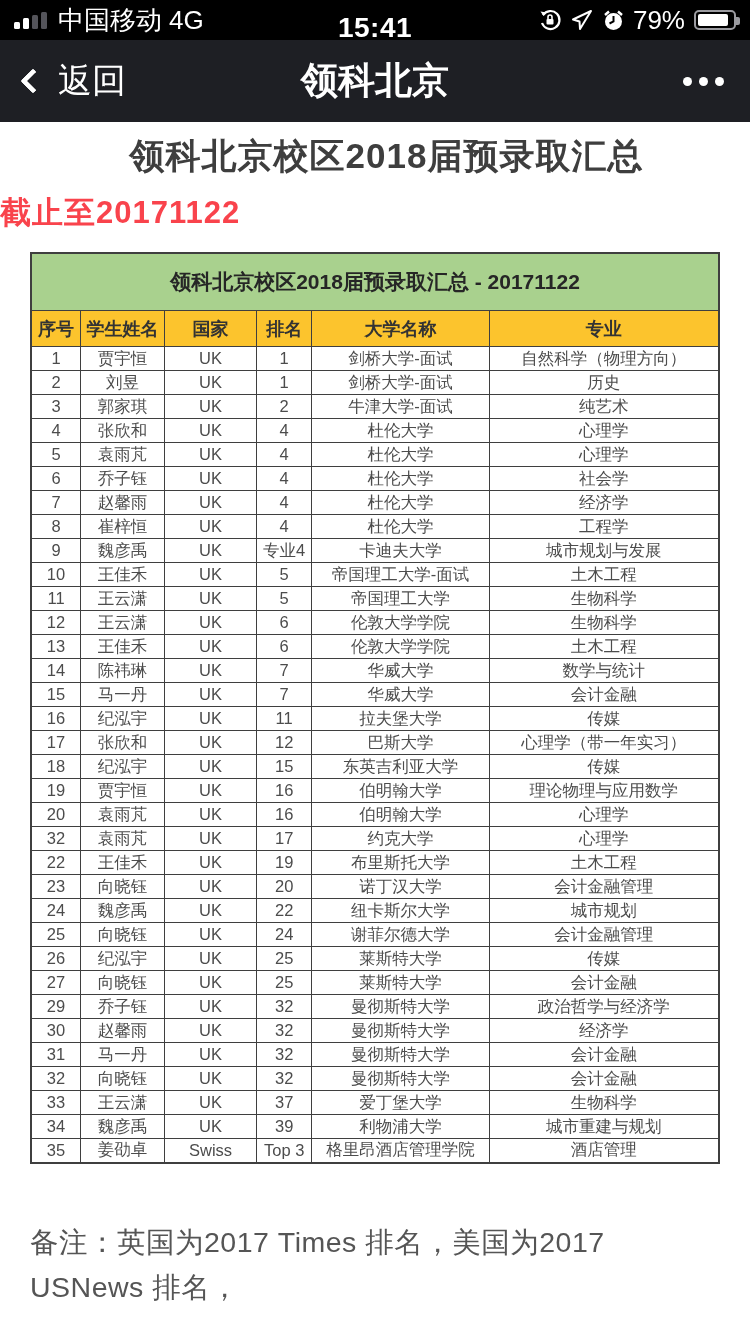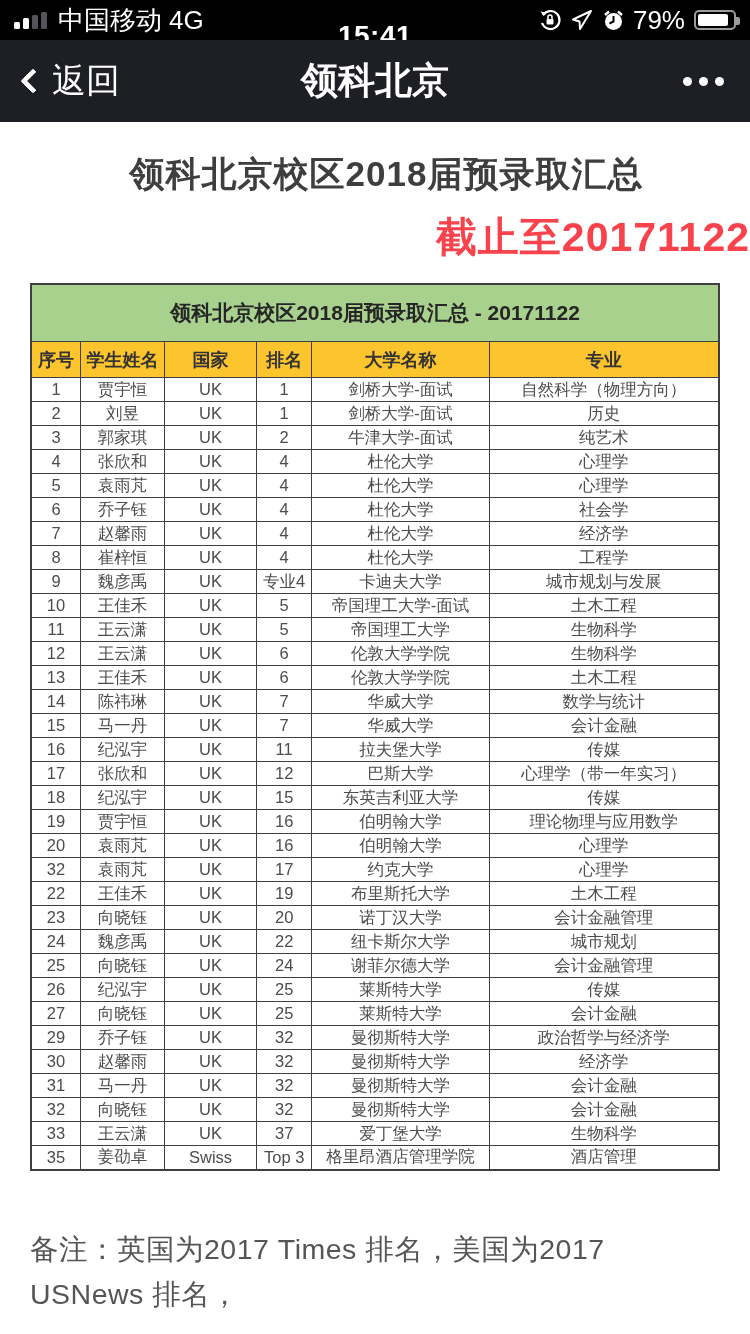--- a/index.html
+++ b/index.html
@@ -19,43 +19,43 @@
     display:flex;align-items:center;justify-content:space-between;
     padding:0 14px;font-size:26px;
   }
   .sb-left,.sb-right{display:flex;align-items:center;gap:7px;justify-content:center;}
   .signal{display:flex;align-items:flex-end;gap:3px;height:18px;margin-right:4px;}
   .signal i{display:block;width:6px;border-radius:1.5px;background:#fff;}
   .signal i:nth-child(1){height:7px;}
   .signal i:nth-child(2){height:11px;}
   .signal i:nth-child(3){height:14px;background:#54545a;}
   .signal i:nth-child(4){height:17px;background:#54545a;}
-  .sb-time{font-weight:bold;font-size:28px;letter-spacing:.5px;position:absolute;left:0;right:0;text-align:center;top:20px;pointer-events:none;}
+  .sb-time{font-weight:bold;font-size:28px;letter-spacing:.5px;position:absolute;left:0;right:0;text-align:center;top:12px;pointer-events:none;}
   .status-bar{position:relative;}
   .sb-icon{display:block;}
   .battery{width:42px;height:20px;border:2px solid #9b9ba0;border-radius:5px;position:relative;margin-left:2px;}
   .battery .fill{position:absolute;left:2px;top:2px;bottom:2px;width:79%;background:#fff;border-radius:2px;}
   .battery .nub{position:absolute;right:-6px;top:5px;width:4px;height:8px;background:#9b9ba0;border-radius:0 2px 2px 0;}
   
   .nav-bar{
     height:82px;background:#1e1f24;color:#fff;
     display:flex;align-items:center;position:relative;padding:0 24px;
   }
-  .back-btn{display:flex;align-items:center;gap:10px;font-size:34px;color:#fff;cursor:pointer;}
+  .back-btn{display:flex;align-items:center;gap:16px;font-size:34px;color:#fff;cursor:pointer;}
   .chevron{width:18px;height:18px;border-left:5px solid #fff;border-bottom:5px solid #fff;transform:rotate(45deg);border-radius:2px;}
   .nav-title{position:absolute;left:0;right:0;text-align:center;font-size:37px;font-weight:bold;pointer-events:none;}
   .more-btn{margin-left:auto;display:flex;gap:7px;cursor:pointer;padding:10px 2px;}
   .more-btn i{width:9px;height:9px;border-radius:50%;background:#fff;display:block;}
   
   .content{background:#fff;}
   .article-title{
-    margin-top:29px;text-align:center;font-size:35px;font-weight:bold;color:#3e3e3e;letter-spacing:1px;padding-left:23px;
+    margin-top:11px;text-align:center;font-size:35px;font-weight:bold;color:#3e3e3e;letter-spacing:1px;padding-left:23px;
   }
   .article-subtitle{
-    margin-top:12px;text-align:right;font-size:41px;font-weight:bold;color:var(--red,#f9434c);letter-spacing:1px;
+    margin-top:12px;text-align:left;font-size:31px;font-weight:bold;color:var(--red,#f9434c);letter-spacing:1px;
   }
   
   .table-wrap{margin:18px 30px 0 30px;}
   table{width:100%;border-collapse:collapse;table-layout:fixed;}
   table,th,td{border:1px solid #3f3f3f;}
   table{border:2px solid #3f3f3f;}
   .t-title th{
     background:var(--green,#a9d18e);color:#262626;text-align:center;
     font-weight:bold;padding:14px 0;
   }
@@ -402,20 +402,28 @@
           </tr>
           <tr>
             <td>33</td>
             <td>王云潇</td>
             <td>UK</td>
             <td>37</td>
             <td>爱丁堡大学</td>
             <td>生物科学</td>
           </tr>
           <tr>
+            <td>34</td>
+            <td>魏彦禹</td>
+            <td>UK</td>
+            <td>39</td>
+            <td>利物浦大学</td>
+            <td>城市重建与规划</td>
+          </tr>
+          <tr>
             <td>35</td>
             <td>姜劭卓</td>
             <td>Swiss</td>
             <td>Top 3</td>
             <td>格里昂酒店管理学院</td>
             <td>酒店管理</td>
           </tr>
         </tbody>
     </table>
   </div>

